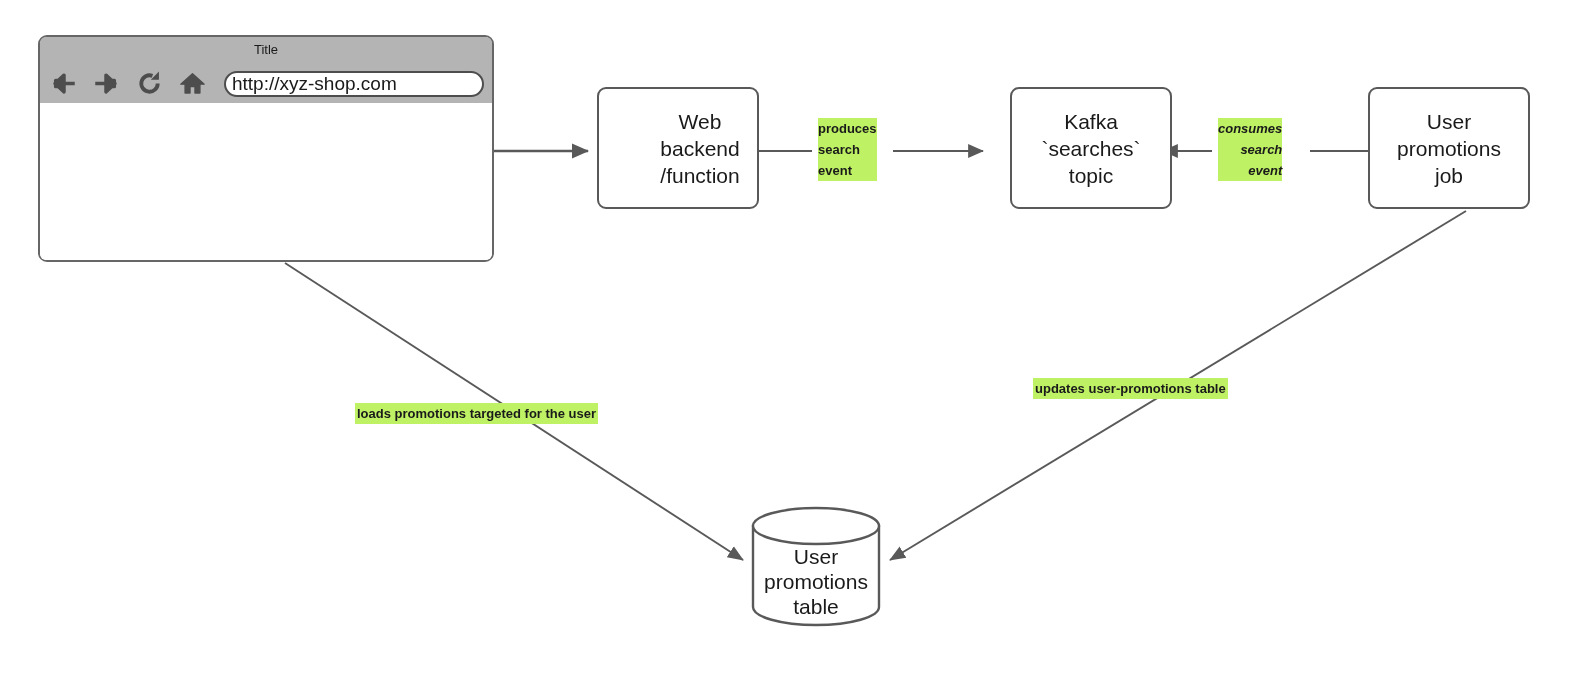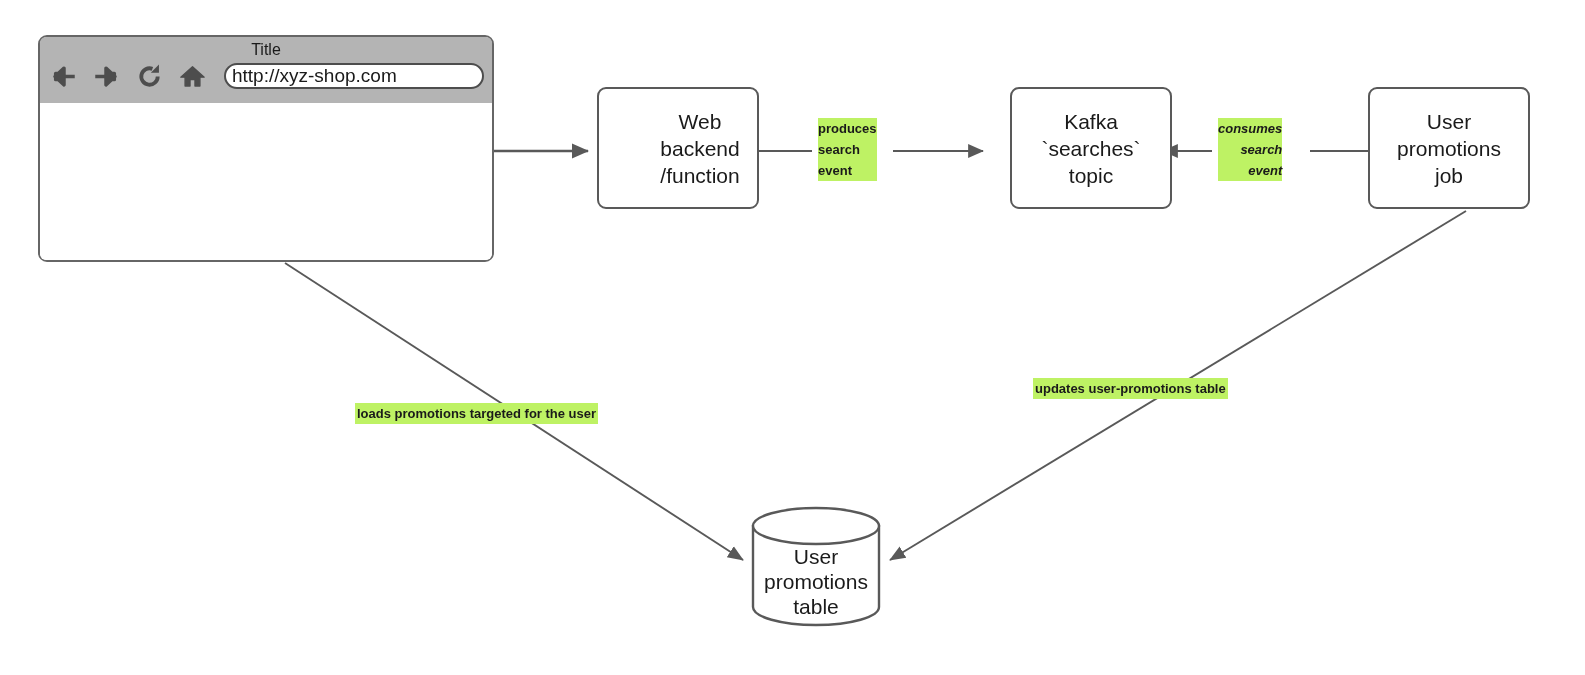--- a/index.html
+++ b/index.html
@@ -54,32 +54,32 @@
     background: #b4b4b4;
     border-bottom: 2.5px solid #666666;
     border-radius: 6px 6px 0 0;
   }
   .browser-title {
     position: absolute;
     left: 0;
     right: 0;
     top: 2px;
     text-align: center;
-    font-size: 16px;
+    font-size: 13px;
     color: #1a1a1a;
     line-height: 22px;
   }
   .browser-toolbar {
     position: absolute;
     left: 10px;
     top: 26px;
     right: 8px;
     height: 34px;
     display: flex;
-    align-items: flex-start;
+    align-items: flex-end;
     gap: 16px;
   }
   .nav-icon {
     width: 27px;
     height: 27px;
     flex: 0 0 auto;
     display: block;
   }
   .url-field {
     flex: 1 1 auto;

